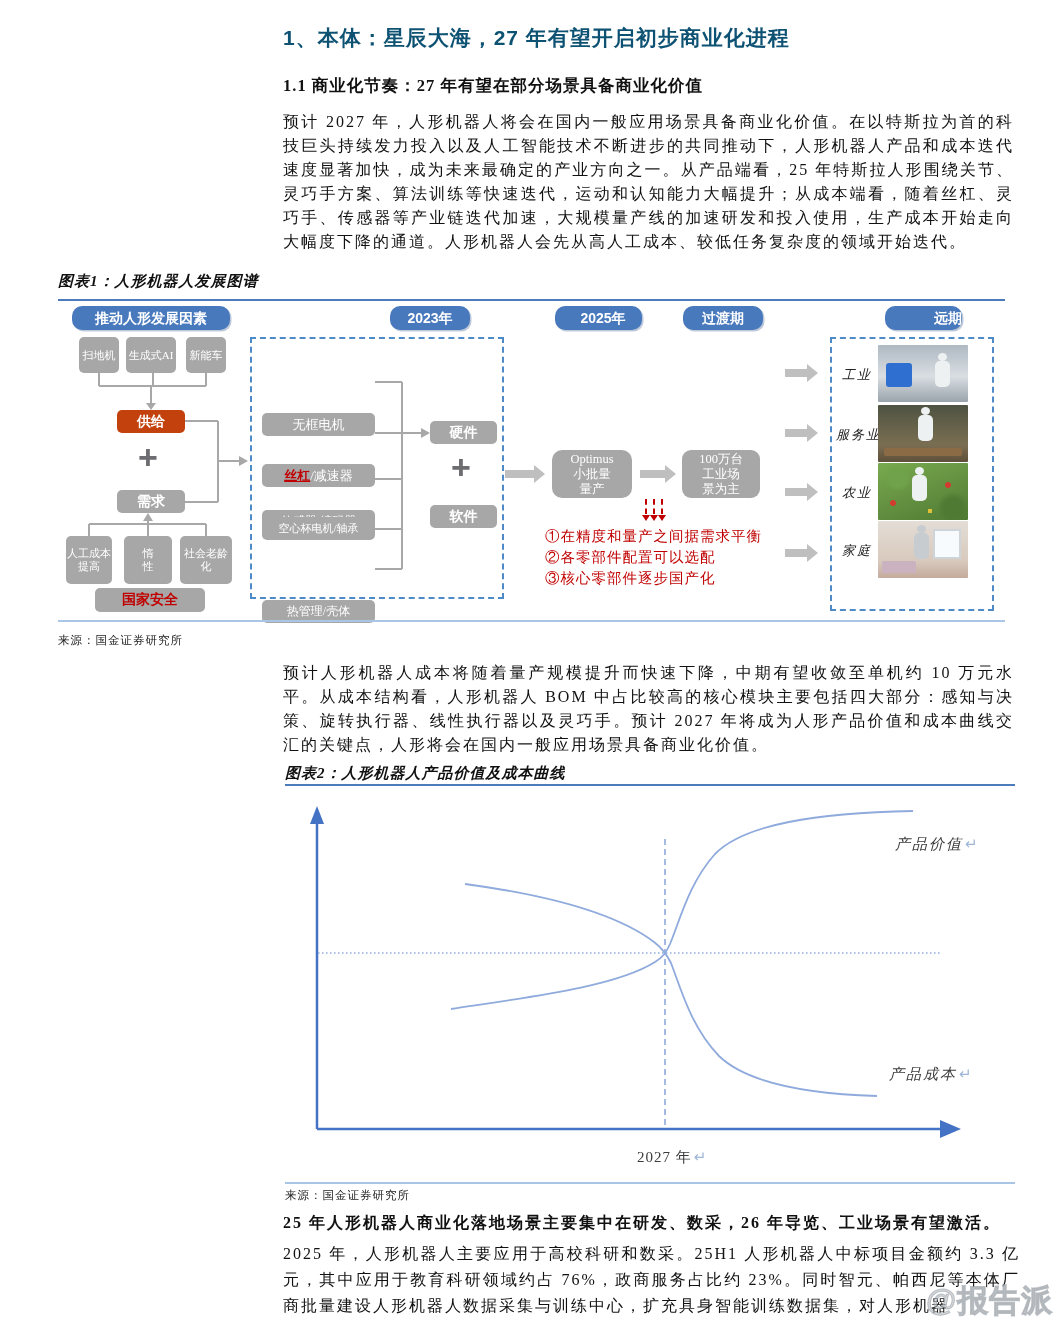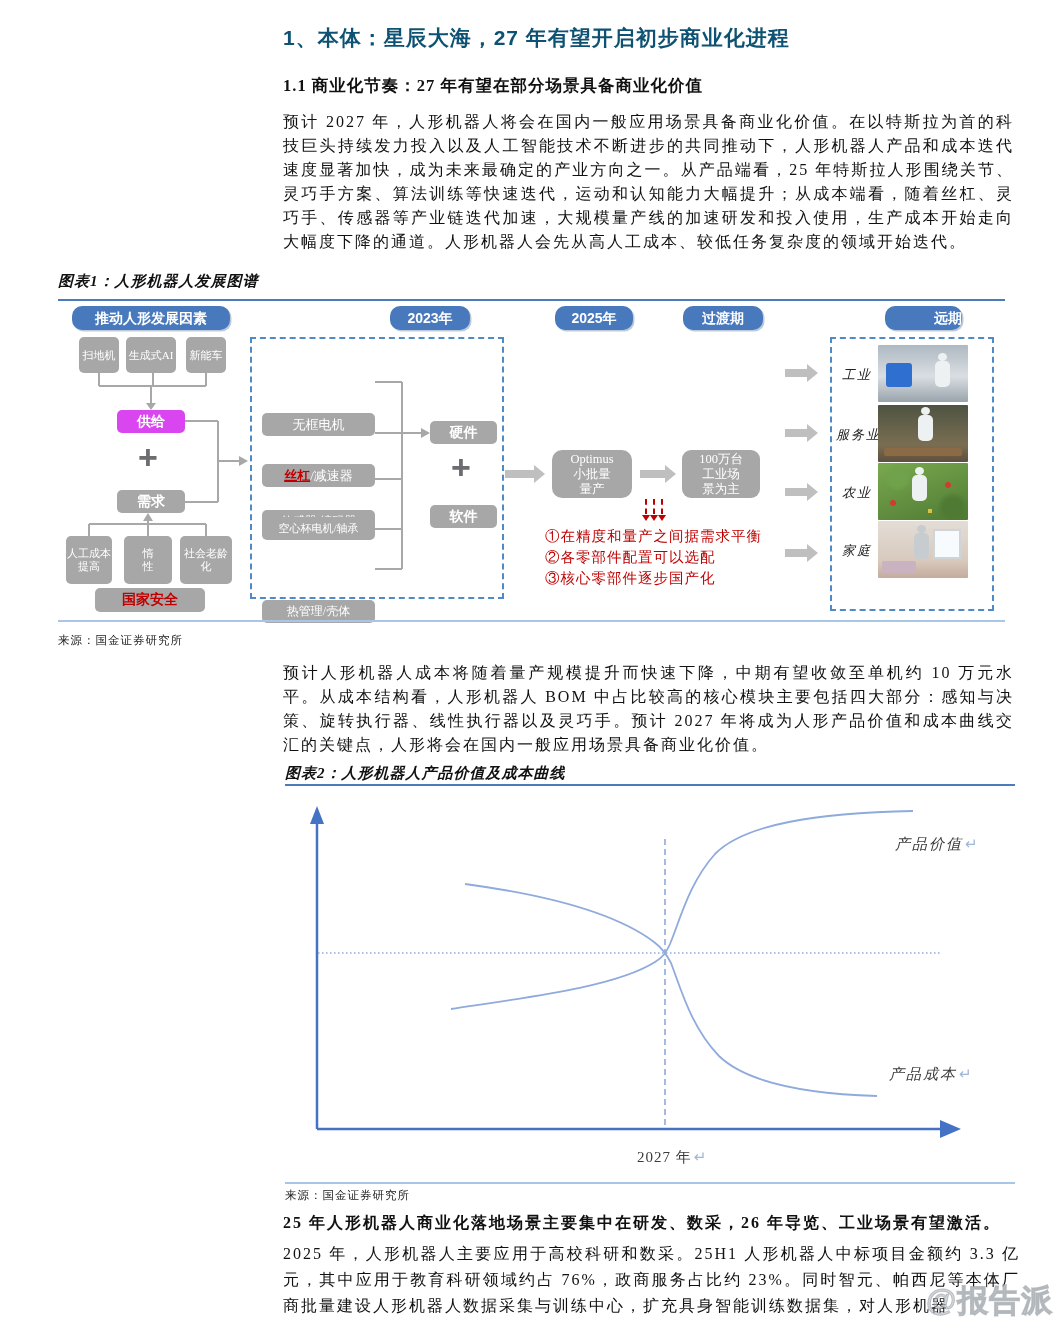--- a/index.html
+++ b/index.html
@@ -106,29 +106,29 @@
       <g fill="#A8A8A8">
         <polygon points="88,101 98,101 93,108"></polygon>
         <polygon points="181,154 181,164 190,159"></polygon>
         <polygon points="85,219 95,219 90,211"></polygon>
         <polygon points="363,126 363,136 372,131"></polygon>
       </g>
     </svg>
 
     <div class="hdr" style="left:14px;top:4px;width:158px;">推动人形发展因素</div>
     <div class="hdr" style="left:332px;top:4px;width:80px;">2023年</div>
-    <div class="hdr" style="left:497px;top:4px;width:78px;">2025年</div>
+    <div class="hdr" style="left:497px;top:4px;width:78px;padding-left:9px;">2025年</div>
     <div class="hdr" style="left:625px;top:4px;width:80px;">过渡期</div>
     <div class="hdr" style="left:827px;top:4px;width:77px;text-align:right;">远期</div>
 
     <div class="chip small" style="left:21px;top:35px;width:40px;height:36px;">扫地机</div>
     <div class="chip small" style="left:68px;top:35px;width:50px;height:36px;">生成式AI</div>
     <div class="chip small" style="left:128px;top:35px;width:40px;height:36px;">新能车</div>
 
-    <div class="chip" style="left:59px;top:108px;width:68px;height:23px;background:#d946ef;font-size:14px;font-weight:600;">供给</div>
+    <div class="chip" style="left:59px;top:108px;width:68px;height:23px;background:#c2410c;font-size:14px;font-weight:600;">供给</div>
     <div class="plus" style="left:80px;top:140px;">+</div>
     <div class="chip" style="left:59px;top:188px;width:68px;height:23px;font-size:14px;font-weight:600;">需求</div>
 
     <div class="chip small" style="left:8px;top:234px;width:46px;height:48px;">人工成本提高</div>
     <div class="chip small" style="left:66px;top:234px;width:48px;height:48px;padding:0 17px;box-sizing:border-box;">惰性</div>
     <div class="chip small" style="left:122px;top:234px;width:52px;height:48px;">社会老龄化</div>
     <div class="chip" style="left:37px;top:286px;width:110px;height:24px;color:#C00000;font-size:14px;font-weight:bold;">国家安全</div>
 
     <div class="dashedbox" style="left:192px;top:35px;width:250px;height:258px;"></div>
     <div class="chip mid" style="left:204px;top:68px;width:113px;height:23px;">无框电机</div>

